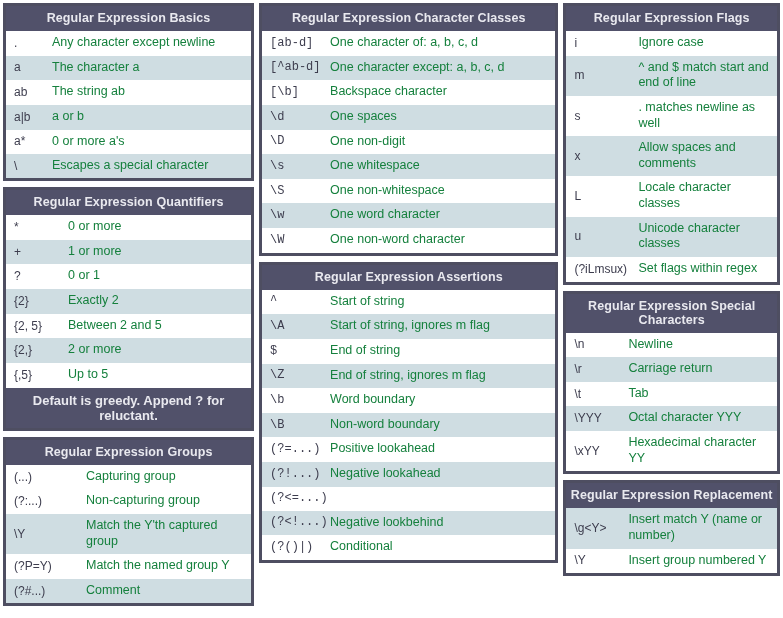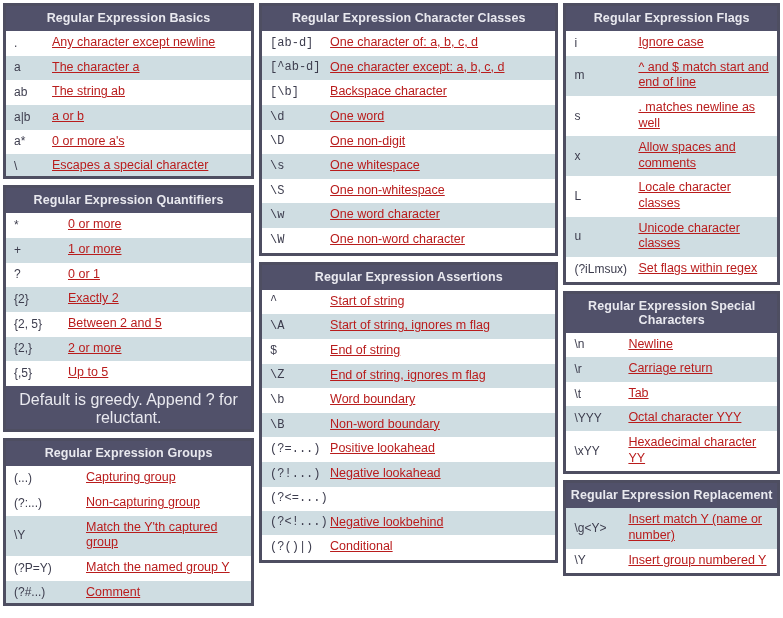--- a/index.html
+++ b/index.html
@@ -32,22 +32,22 @@
     color: #e9e9ef;
     font-weight: bold;
     font-size: 12.5px;
     text-align: center;
     padding: 5px 4px 6px 4px;
     letter-spacing: .1px;
   }
   .card-footer {
     background: #51516a;
     color: #e9e9ef;
-    font-weight: normal;
-    font-size: 16px;
+    font-weight: bold;
+    font-size: 13px;
     text-align: center;
     padding: 5px 4px 6px 4px;
   }
   .rows { display: block; background: #ffffff; }
   .row {
     display: flex;
     align-items: center;
     background: #ffffff;
     min-height: 24px;
   }
@@ -58,26 +58,25 @@
     padding: 4px 4px 5px 8px;
     flex: 0 0 auto;
     border-right: 1px solid #ffffff;
     align-self: stretch;
     display: flex;
     align-items: center;
     white-space: nowrap;
   }
   .row.alt .cell-code { border-right: 1px solid #cfdde2; }
   .cell-desc {
-    color: #b91c1c;
+    color: #15803d;
     font-size: 12.5px;
     padding: 4px 6px 5px 10px;
     flex: 1 1 auto;
     line-height: 1.25;
-    text-decoration: underline;
   }
 
   
   .w-36 .cell-code { width: 36px; }
   .w-58 .cell-code { width: 58px; font-family: Liberation Mono, monospace; }
   .w-52 .cell-code { width: 52px; }
   .w-62 .cell-code { width: 62px; }
   .w-70 .cell-code { width: 70px; }
 </style>
 </head>
@@ -192,21 +191,21 @@
           <div class="row alt">
             <div class="cell-code">[^ab-d]</div>
             <div class="cell-desc">One character except: a, b, c, d</div>
           </div>
           <div class="row">
             <div class="cell-code">[\b]</div>
             <div class="cell-desc">Backspace character</div>
           </div>
           <div class="row alt">
             <div class="cell-code">\d</div>
-            <div class="cell-desc">One word</div>
+            <div class="cell-desc">One spaces</div>
           </div>
           <div class="row">
             <div class="cell-code">\D</div>
             <div class="cell-desc">One non-digit</div>
           </div>
           <div class="row alt">
             <div class="cell-code">\s</div>
             <div class="cell-desc">One whitespace</div>
           </div>
           <div class="row">

